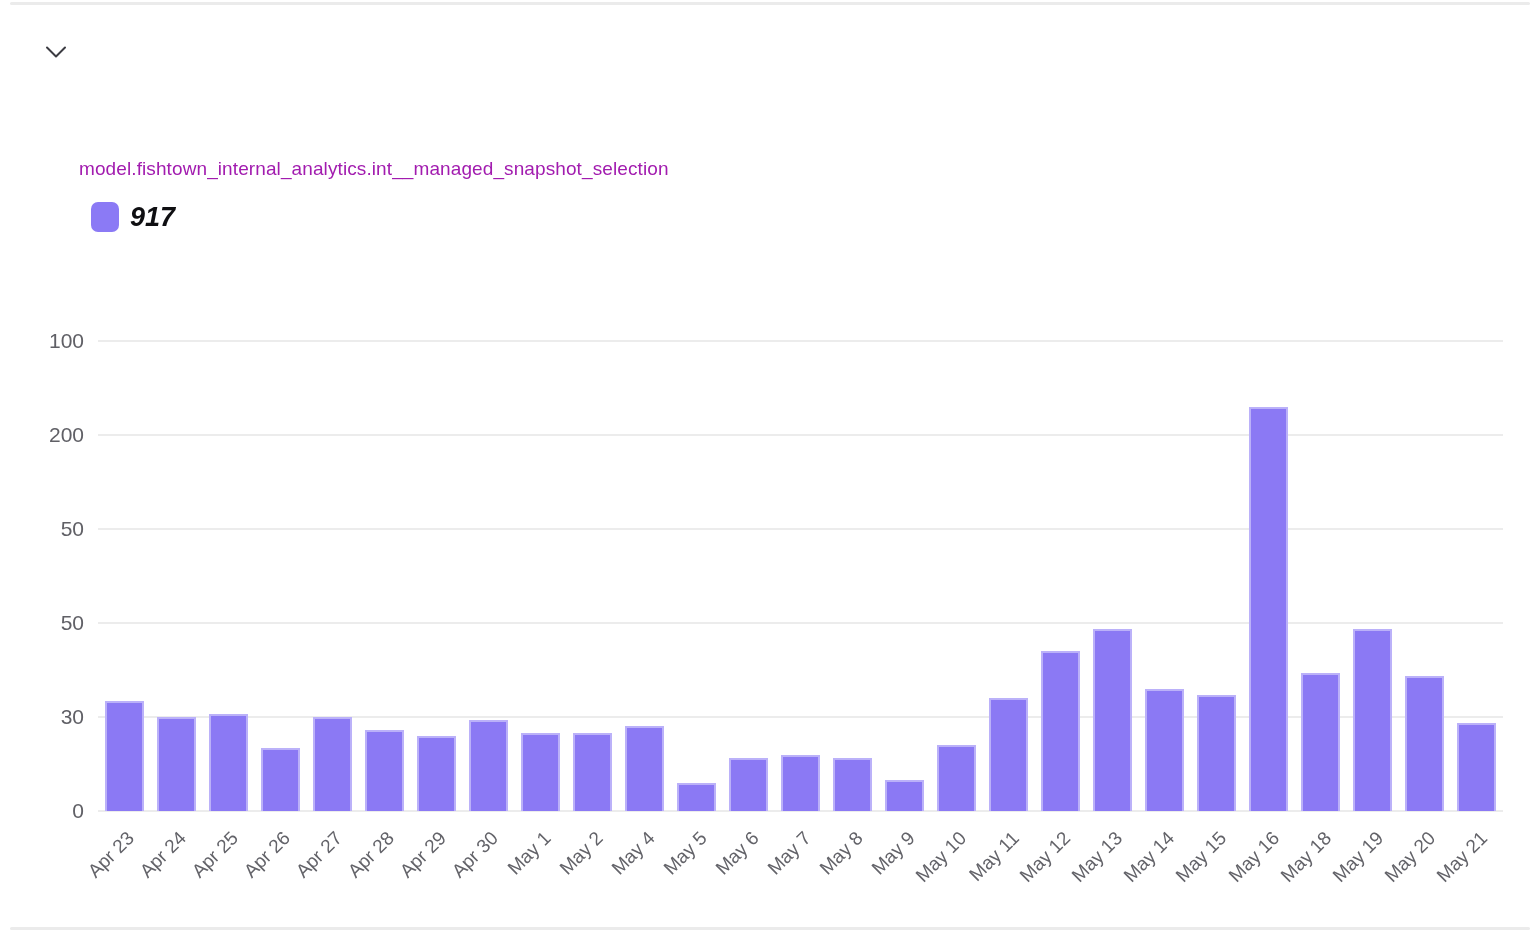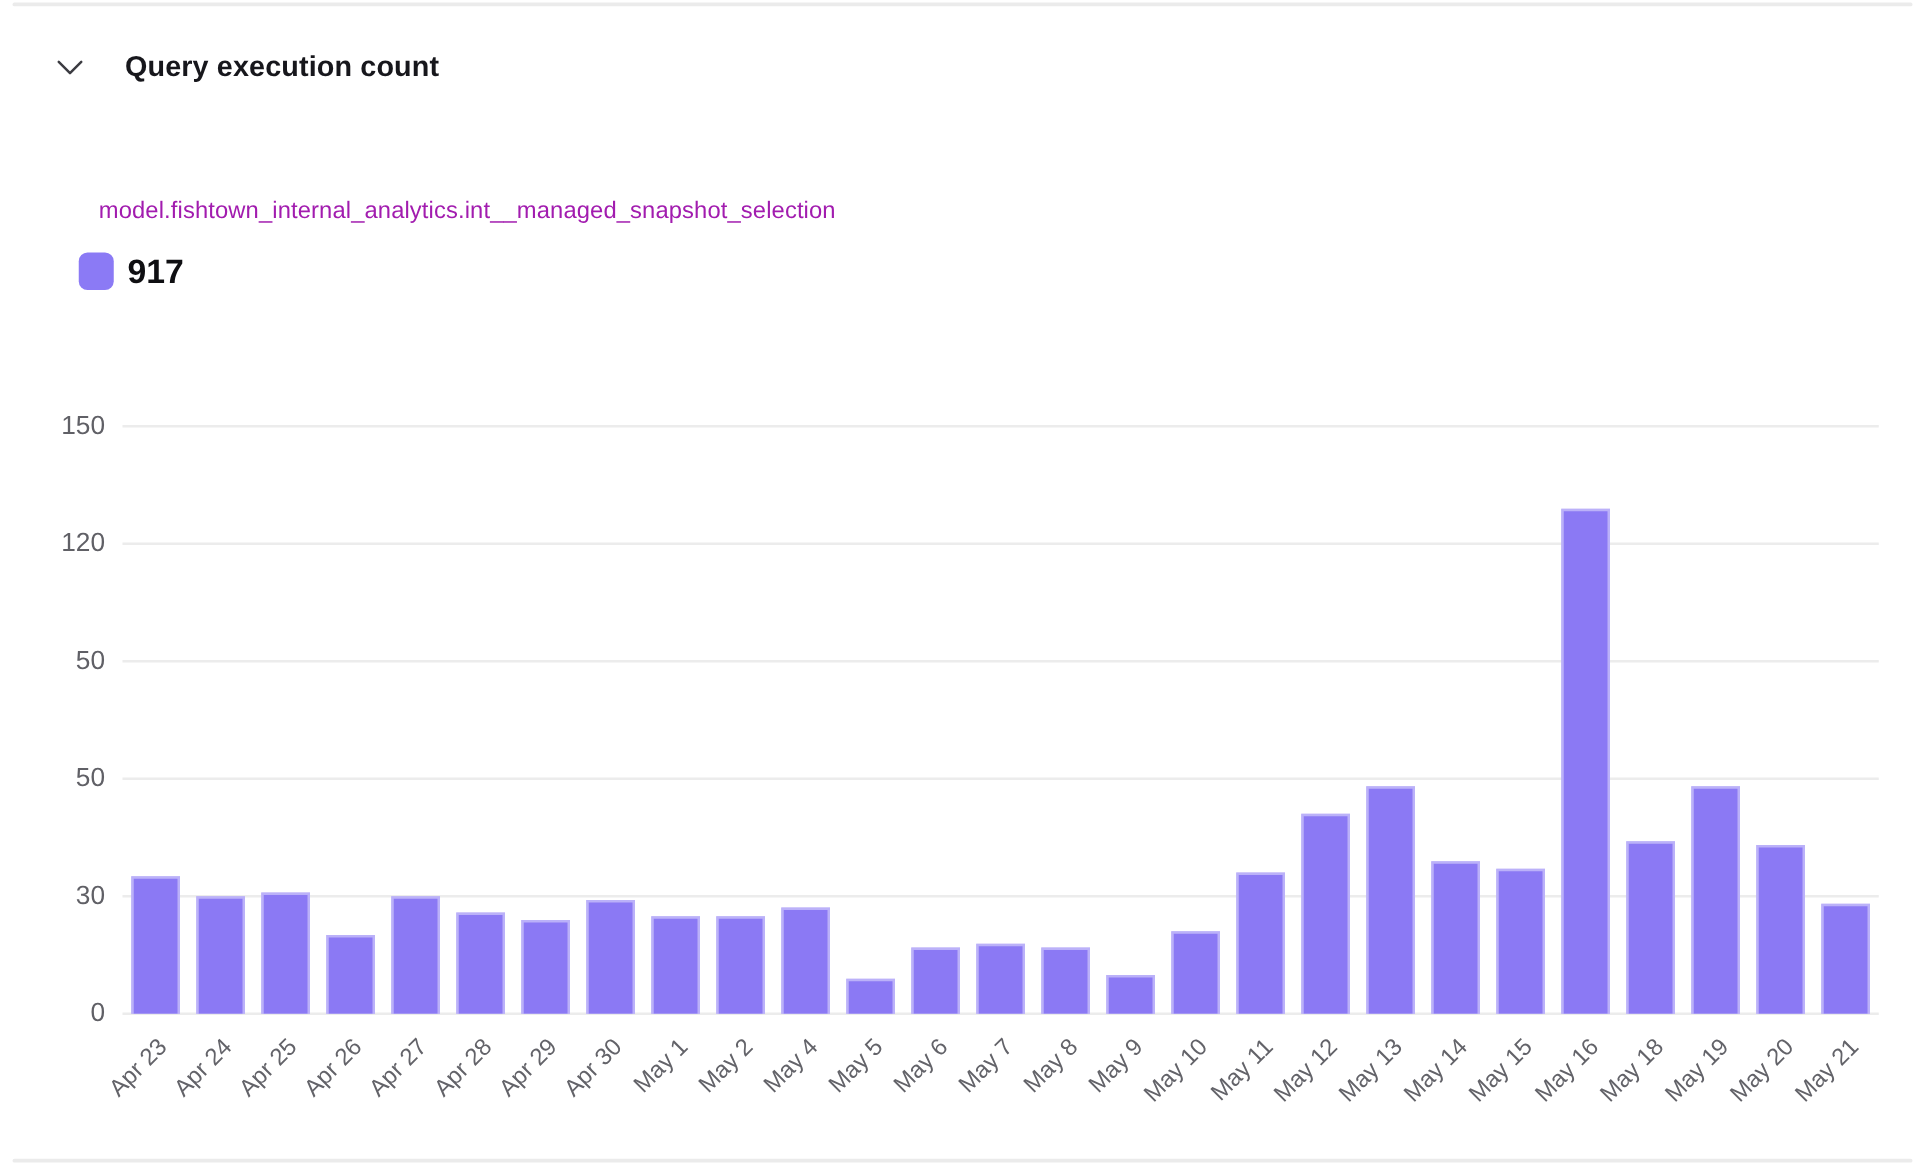--- a/index.html
+++ b/index.html
@@ -30,22 +30,22 @@
     font-size: 23px; font-weight: 700; color: #17171c;
     margin-left: 32px; letter-spacing: 0.1px;
   }
 
   .series-label {
     position: absolute; left: 79px; top: 158px;
     font-size: 19px; color: #a21caf; letter-spacing: 0.1px;
   }
 
   .legend-item {
-    position: absolute; left: 63px; top: 202px;
-    display: flex; align-items: center; cursor: pointer;
+    position: absolute; left: 91px; top: 202px;
+    display: flex; align-items: center; cursor: pointer; font-style: italic;
   }
   .legend-swatch {
     width: 28px; height: 30px; border-radius: 7px;
     background: #8b7af5;
   }
   .legend-value {
     font-size: 27px; font-weight: 700; color: #0f0f12;
     margin-left: 11px; line-height: 30px;
   }
 
@@ -93,38 +93,37 @@
 <div class="divider top"></div>
 
 <div class="section-header">
   <button class="chevron-btn">
     <span style="display:flex;">
       <svg width="22" height="14" viewBox="0 0 22 14" fill="none">
         <polyline points="2,2.5 11,11.5 20,2.5" stroke="#3c3c42" stroke-width="2" stroke-linecap="round" stroke-linejoin="round"></polyline>
       </svg>
     </span>
   </button>
-  <h2 class="section-title">Query execution count</h2>
 </div>
 
 <div class="series-label">model.fishtown_internal_analytics.int__managed_snapshot_selection</div>
 
 <div class="legend-item">
   <span class="legend-swatch"></span>
   <span class="legend-value">917</span>
 </div>
 
 <div class="chart">
   <div class="ylabels" id="ylabels">
       <div class="y-tick" style="top: 458px;">0</div>
       <div class="y-tick" style="top: 364px;">30</div>
       <div class="y-tick" style="top: 270px;">50</div>
       <div class="y-tick" style="top: 176px;">50</div>
-      <div class="y-tick" style="top: 82px;">120</div>
-      <div class="y-tick" style="top: -12px;">150</div>
+      <div class="y-tick" style="top: 82px;">200</div>
+      <div class="y-tick" style="top: -12px;">100</div>
     </div>
   <div class="plot" id="plot">
       <div class="gridline" style="top: 469px;"></div>
       <div class="gridline" style="top: 375px;"></div>
       <div class="gridline" style="top: 281px;"></div>
       <div class="gridline" style="top: 187px;"></div>
       <div class="gridline" style="top: 93px;"></div>
       <div class="gridline" style="top: -1px;"></div>
       <div class="bar" style="left: 6.51852px; width: 39px; height: 109.667px;"></div>
       <div class="bar" style="left: 58.5556px; width: 39px; height: 94px;"></div>

